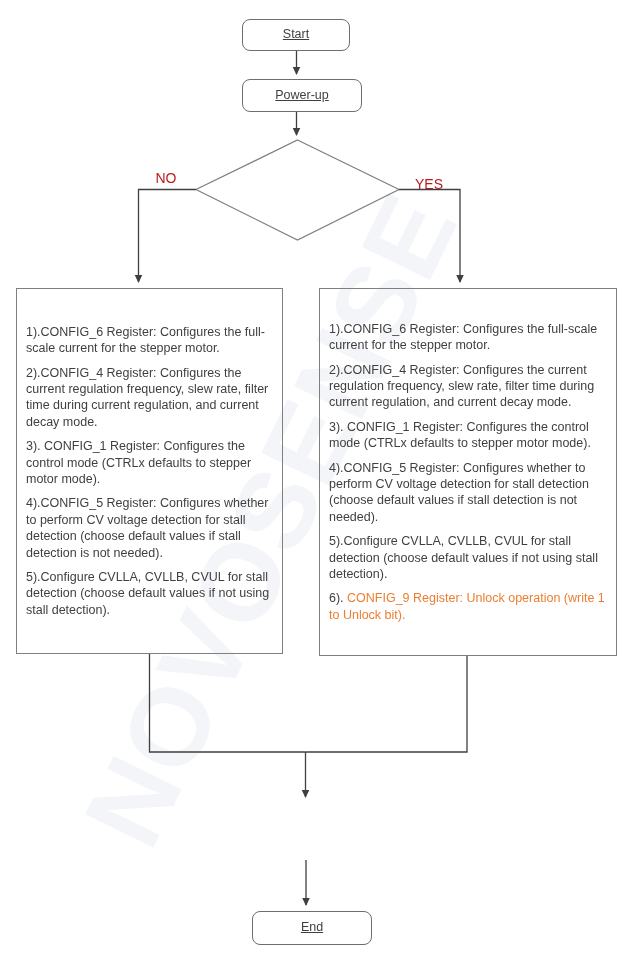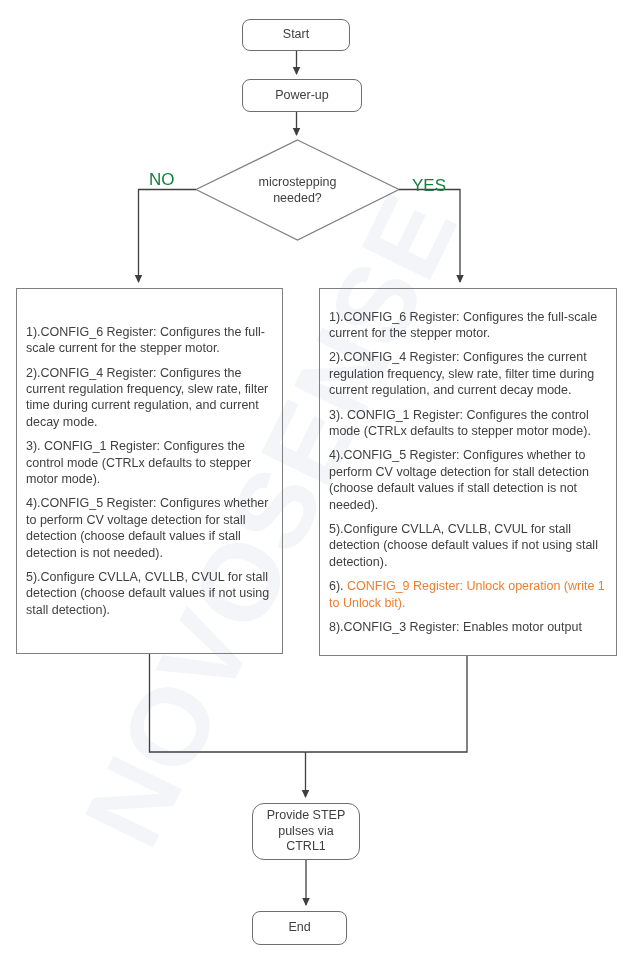--- a/index.html
+++ b/index.html
@@ -10,35 +10,35 @@
   .watermark{
     position:absolute;left:270px;top:520px;z-index:0;
     transform:translate(-50%,-50%) rotate(-64deg);
     font-size:110px;font-weight:bold;letter-spacing:1px;
     color:#f3f5f8;white-space:nowrap;user-select:none;
   }
   svg.connectors{position:absolute;left:0;top:0;z-index:1;}
   .node{
     position:absolute;z-index:2;box-sizing:border-box;
     border:1px solid #6e6e6e;border-radius:8px;background:transparent;
-    display:flex;align-items:center;justify-content:center;text-align:center;
-    font-size:12.5px;line-height:15.5px;color:#3f3f3f;
+    display:flex;align-items:center;justify-content:center;text-align:left;
+    font-size:12.5px;line-height:15.5px;color:#3f3f3f;text-decoration:underline;
   }
   .node-start{left:242px;top:19px;width:108px;height:32px;}
   .node-powerup{left:242px;top:79px;width:120px;height:33px;}
   .node-provide{left:252px;top:803px;width:108px;height:57px;border-radius:12px;padding:4px;}
-  .node-end{left:252px;top:911px;width:95px;height:34px;}
+  .node-end{left:252px;top:911px;width:120px;height:34px;}
   .decision-label{
     position:absolute;z-index:2;left:237px;top:166px;width:121px;height:48px;
     display:flex;align-items:center;justify-content:center;text-align:center;
     font-size:12.5px;line-height:16px;color:#3f3f3f;
   }
   .branch-label{
-    position:absolute;z-index:2;width:34px;
-    font-size:17px;color:#15803d;
+    position:absolute;z-index:2;width:34px;text-align:center;
+    font-size:14px;color:#b91c1c;
   }
   .branch-no{left:149px;top:170px;}
   .branch-yes{left:412px;top:170px;margin-top:6px;}
   .bigbox{
     position:absolute;z-index:2;box-sizing:border-box;
     border:1px solid #7f7f7f;background:transparent;
     display:flex;flex-direction:column;justify-content:center;
     padding:6px 9px;
   }
   .bigbox-left{left:16px;top:288px;width:267px;height:366px;}
@@ -81,43 +81,38 @@
   </svg>
 
   <div class="node node-start">
     <span>Start</span>
   </div>
 
   <div class="node node-powerup">
     <span>Power-up</span>
   </div>
 
-  <div class="decision-label">microstepping needed?</div>
 
   <div class="branch-label branch-no">NO</div>
   <div class="branch-label branch-yes">YES</div>
 
   <div class="bigbox bigbox-left" id="left-box">
       <p class="step"><span>1).</span><span>CONFIG_6 Register: Configures the full-scale current for the stepper motor.</span></p>
       <p class="step"><span>2).</span><span>CONFIG_4 Register: Configures the current regulation frequency, slew rate, filter time during current regulation, and current decay mode.</span></p>
       <p class="step"><span>3). </span><span>CONFIG_1 Register: Configures the control mode (CTRLx defaults to stepper motor mode).</span></p>
       <p class="step"><span>4).</span><span>CONFIG_5 Register: Configures whether to perform CV voltage detection for stall detection (choose default values if stall detection is not needed).</span></p>
       <p class="step"><span>5).</span><span>Configure CVLLA, CVLLB, CVUL for stall detection (choose default values if not using stall detection).</span></p>
     </div>
   <div class="bigbox bigbox-right" id="right-box">
       <p class="step"><span>1).</span><span>CONFIG_6 Register: Configures the full-scale current for the stepper motor.</span></p>
       <p class="step"><span>2).</span><span>CONFIG_4 Register: Configures the current regulation frequency, slew rate, filter time during current regulation, and current decay mode.</span></p>
       <p class="step"><span>3). </span><span>CONFIG_1 Register: Configures the control mode (CTRLx defaults to stepper motor mode).</span></p>
       <p class="step"><span>4).</span><span>CONFIG_5 Register: Configures whether to perform CV voltage detection for stall detection (choose default values if stall detection is not needed).</span></p>
       <p class="step"><span>5).</span><span>Configure CVLLA, CVLLB, CVUL for stall detection (choose default values if not using stall detection).</span></p>
       <p class="step"><span>6). </span><span class="hl">CONFIG_9 Register: Unlock operation (write 1 to Unlock bit).</span></p>
-      <p class="step"><span>8).</span><span>CONFIG_3 Register: Enables motor output</span></p>
     </div>
 
-  <div class="node node-provide">
-    <span>Provide STEP pulses via CTRL1</span>
-  </div>
 
   <div class="node node-end">
     <span>End</span>
   </div>
 
 </div>
 
 </body></html>

